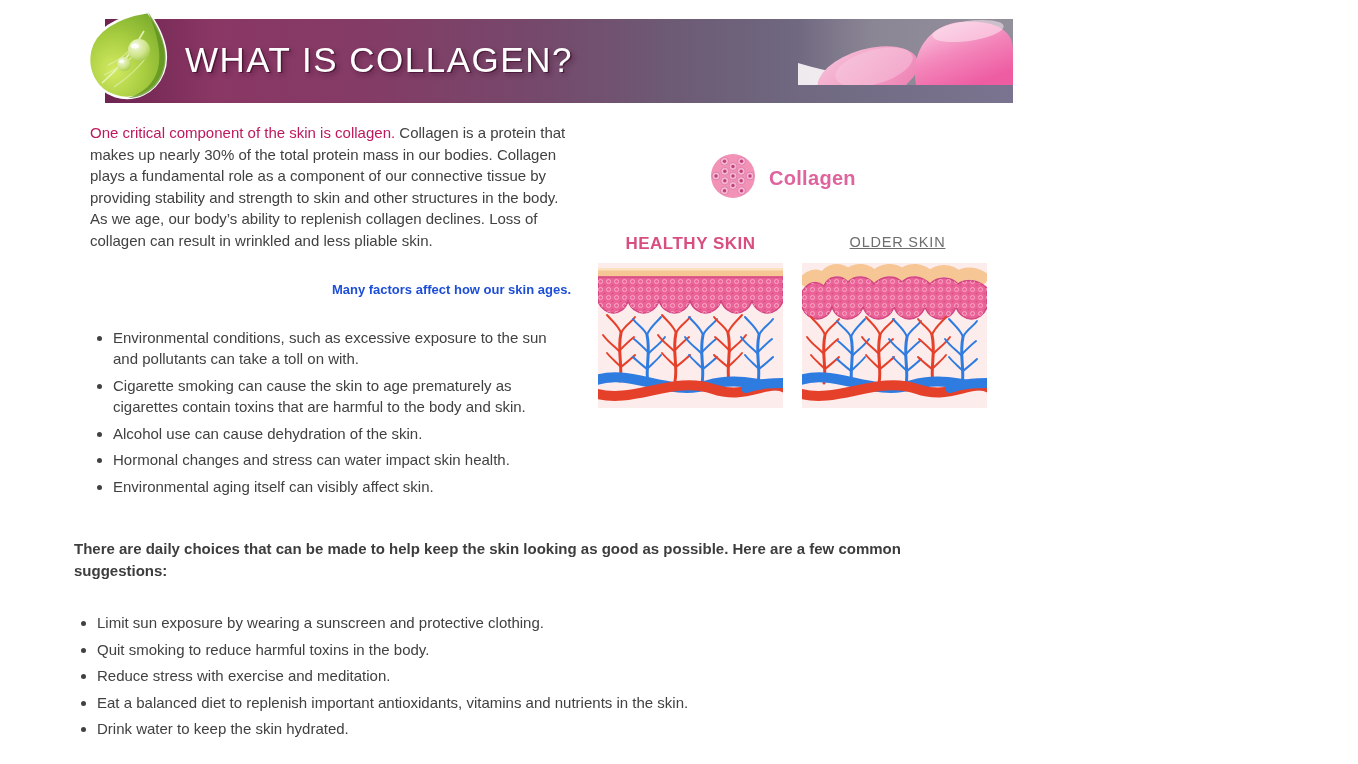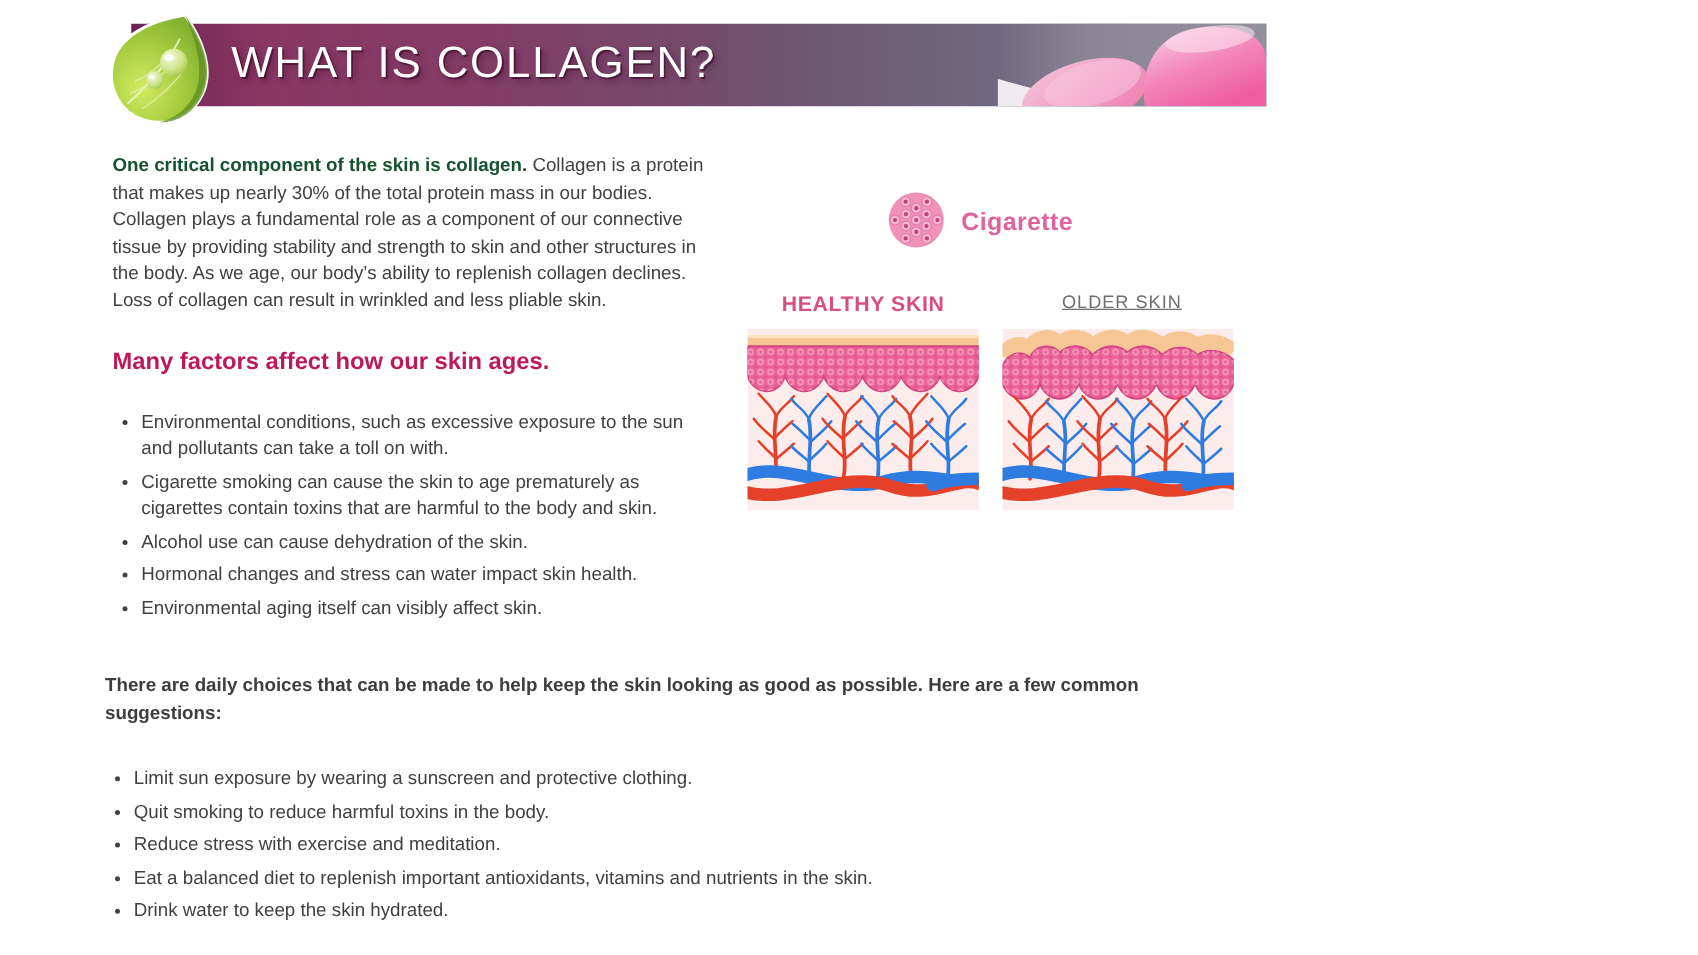--- a/index.html
+++ b/index.html
@@ -1,57 +1,57 @@
 <!DOCTYPE html>
 <html><head>
 <meta charset="utf-8">
 <style>
   * { margin:0; padding:0; box-sizing:border-box; }
   html,body { width:1358px; height:764px; background:#ffffff; overflow:hidden; }
   body { font-family:"Liberation Sans", sans-serif; color:#414141; position:relative; }
 
   
   .banner {
-    position:absolute; left:105px; top:19px; width:908px; height:66px;
+    position:absolute; left:105px; top:19px; width:908px; height:84px;
     background:linear-gradient(90deg,#6e2350 0%, #8a3764 12%, #833c66 30%, #75496b 48%, #6d5a74 62%, #6f6880 76%, #7b7490 100%);
   }
   .banner-title {
     position:absolute; left:80px; top:50%; transform:translateY(-53%);
     font-size:35px; font-weight:400; color:#ffffff; letter-spacing:1.5px;
     text-shadow:1.5px 1.5px 0 rgba(61,13,43,.65), 3px 3px 5px rgba(61,13,43,.45);
     white-space:nowrap;
   }
   .banner-flower {
     position:absolute; right:0; top:0; width:215px; height:66px; overflow:hidden;
     background:linear-gradient(90deg, rgba(123,116,144,0) 0%, #8b8694 35%, #93909c 100%);
   }
   .leaf-logo { position:absolute; left:84px; top:9px; width:92px; height:92px; }
 
   
   .left-col { position:absolute; left:90px; top:122px; width:481px; font-size:15px; line-height:21.5px; }
   .left-col p.intro { margin:0 0 28px 0; }
-  .bold { font-weight:bold; color:#14532d; }
-  .factors-heading { font-weight:bold; color:#be185d; margin:0 0 26px 0; font-size:19px; line-height:21.5px; }
+  .bold { font-weight:normal; color:#be185d; }
+  .factors-heading { font-weight:bold; color:#1d4ed8; margin:0 0 26px 0; font-size:13px; line-height:21.5px;text-align:right; }
   ul.bullets { margin:0; padding-left:23px; list-style:disc; }
   ul.bullets li { margin-bottom:5px; line-height:21.5px; }
 
   
   .diagram { position:absolute; left:598px; top:153px; width:392px; }
   .legend { display:flex; align-items:center; margin-left:112px; height:50px; }
   .legend-label { margin-left:13px; font-size:20px; font-weight:bold; color:#df639c; letter-spacing:.3px; }
   .labels-row { display:flex; margin-top:31px;justify-content:space-between; }
   .label-cell { width:185px; text-align:center; }
   .label-cell.older { margin-left:19px;text-decoration:underline; }
   .healthy-label { color:#d84f7f; font-weight:bold; font-size:17px; letter-spacing:.5px; }
   .older-label { color:#6e6e6e; font-weight:400; font-size:14.5px; letter-spacing:.8px; }
   .images-row { display:flex; gap:19px; margin-top:9px; }
   .skin-img { width:185px; height:145px; display:block; }
 
   
-  .suggestions { position:absolute; left:84px; top:538px; width:900px; font-size:15px; line-height:21.5px; }
+  .suggestions { position:absolute; left:74px; top:538px; width:900px; font-size:15px; line-height:21.5px; }
   .suggestions-heading { font-weight:bold; color:#3d3d3d; margin:0 0 31px 0; }
 </style>
 </head>
 <body>
 
 <div class="banner">
   <div class="banner-flower">
     <svg width="215" height="66" viewBox="0 0 215 66">
       <defs>
         <linearGradient id="pg1" x1="0" y1="0" x2="1" y2="1">
@@ -148,21 +148,21 @@
               <circle cx="40" cy="23" r="1.7"></circle>
               <circle cx="31.5" cy="8.3" r="1.7"></circle>
             <circle cx="14.5" cy="8.3" r="1.7"></circle>
               <circle cx="6" cy="23" r="1.7"></circle>
               <circle cx="14.5" cy="37.7" r="1.7"></circle>
             <circle cx="31.5" cy="37.7" r="1.7"></circle>
           </g>
         </g>
       </svg>
     </span>
-    <span class="legend-label">Cigarette</span>
+    <span class="legend-label">Collagen</span>
   </div>
 
   <div class="labels-row">
     <div class="label-cell healthy-label">HEALTHY SKIN</div>
     <div class="label-cell older older-label">OLDER SKIN</div>
   </div>
 
   <div class="images-row">
 
     <span>

